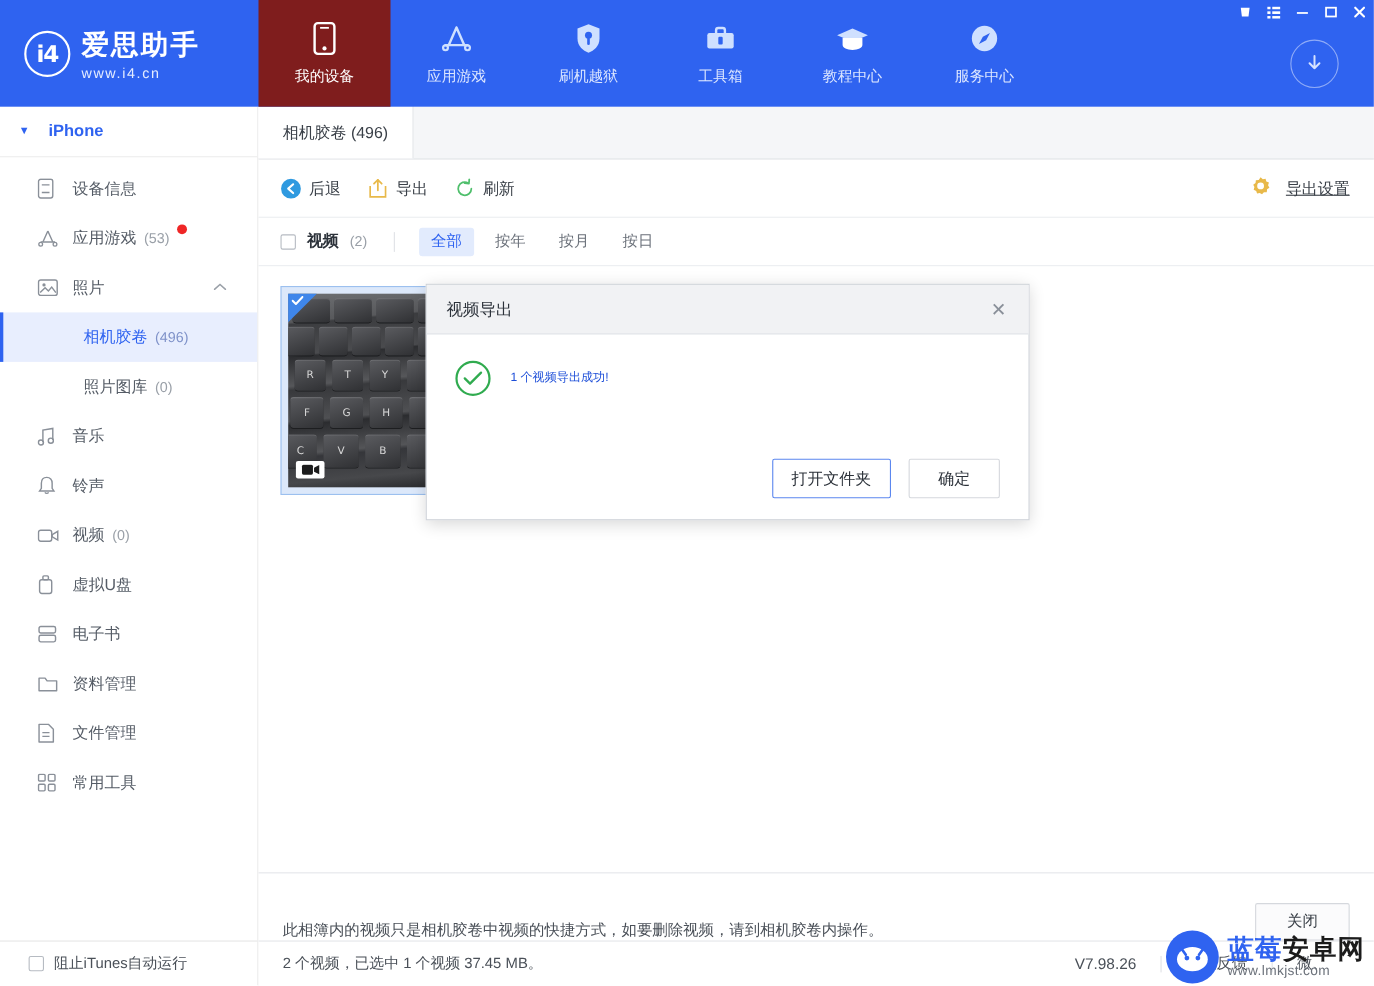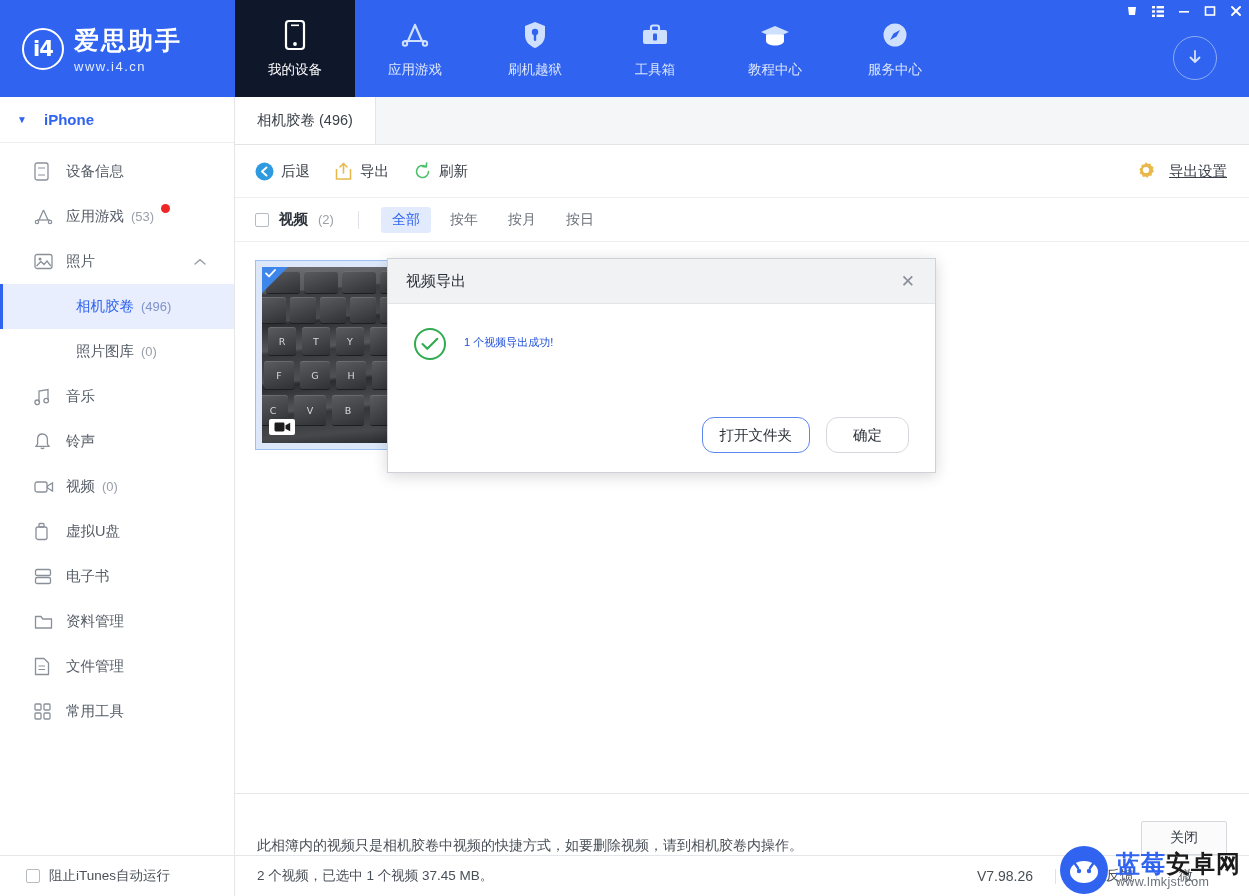--- a/index.html
+++ b/index.html
@@ -48,21 +48,21 @@
   }
 
   .navitems { display: flex; align-items: stretch; }
   .navitem {
     width: 120px;
     display: flex; flex-direction: column;
     align-items: center; justify-content: center;
     gap: 9px; cursor: pointer;
     color: #dce6ff; font-size: 13.5px;
   }
-  .navitem.active { background: #0f172a; color: #ffffff; }
+  .navitem.active { background: #7f1d1d; color: #ffffff; }
   .navitem .ico { height: 34px; display:flex; align-items:center; justify-content:center; }
   .navitem svg { display: block; }
 
   .nav-right {
     position: absolute; right: 28px; top: 36px;
     width: 48px; height: 48px;
   }
   .dl-circle {
     width: 44px; height: 44px; border: 1.5px solid #8fabf7; border-radius: 50%;
     display: flex; align-items: center; justify-content: center; cursor: pointer;
@@ -267,21 +267,21 @@
     width: 32px; height: 32px; border: 2px solid #30ab4f; border-radius: 50%;
     display: flex; align-items: center; justify-content: center; flex: 0 0 32px;
   }
   .modal-msg { font-size: 11px; color: #1d4ed8; padding-top: 7px; }
   .modal-foot {
     height: 74px; display: flex; align-items: center;
     justify-content: flex-end; gap: 16px; padding-right: 26px;
   }
   .btn {
     height: 36px; font-size: 14.5px; background: #ffffff;
-    border: 1px solid #d5d8dd; border-radius: 12px; cursor: pointer;
+    border: 1px solid #d5d8dd; border-radius: 2px; cursor: pointer;
     color: #2c323a; font-family: "Liberation Sans", sans-serif;
   }
   .btn.primary { border-color: #5b87ef; padding: 0 17px; }
   .btn.plain { padding: 0 26px; }
 
   
   .watermark {
     position: absolute; right: 8px; bottom: 2px;
     display: flex; align-items: center; gap: 8px; z-index: 60;
   }

